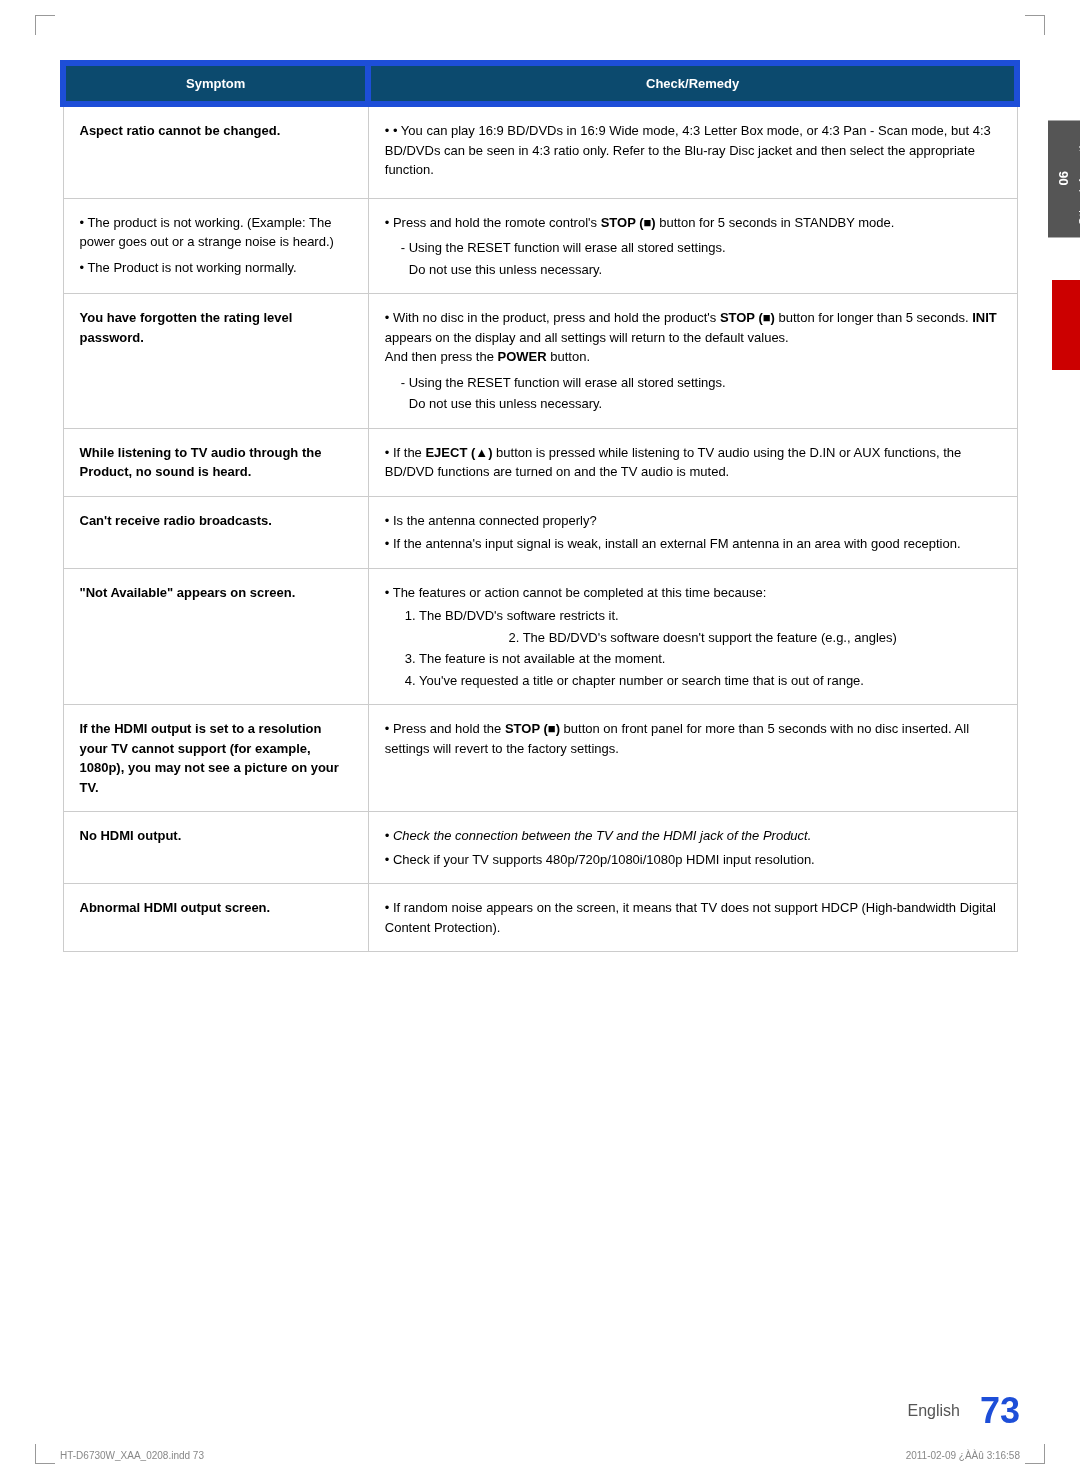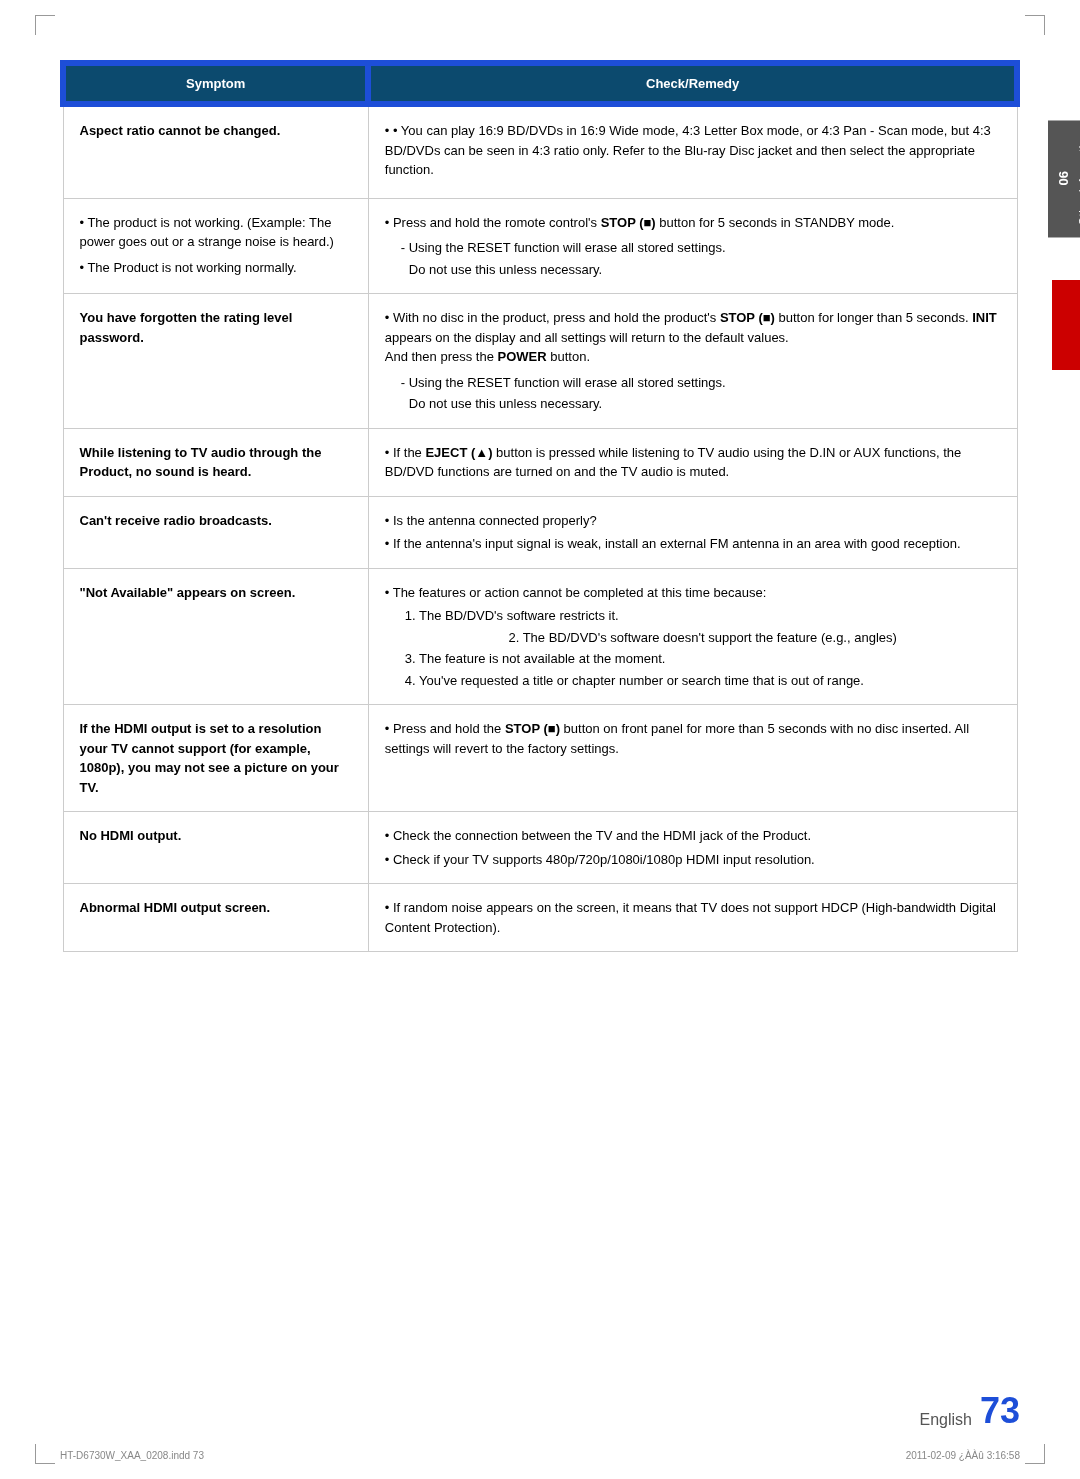--- a/index.html
+++ b/index.html
@@ -238,38 +238,38 @@
         <td class="remedy-col">
           <div>• Press and hold the <strong>STOP (■)</strong> button on front panel for more than 5 seconds with no disc inserted. All settings will revert to the factory settings.</div>
         </td>
       </tr>
 
       <tr>
         <td class="symptom-col">
           <span class="symptom-bold">No HDMI output.</span>
         </td>
         <td class="remedy-col">
-          <div style="margin-bottom:4px;">• Check the connection between the TV and the HDMI jack of the Product.</div>
+          <div style="margin-bottom:4px;font-style:italic;">• Check the connection between the TV and the HDMI jack of the Product.</div>
           <div>• Check if your TV supports 480p/720p/1080i/1080p HDMI input resolution.</div>
         </td>
       </tr>
 
       <tr>
         <td class="symptom-col">
           <span class="symptom-bold">Abnormal HDMI output screen.</span>
         </td>
         <td class="remedy-col">
           <div>• If random noise appears on the screen, it means that TV does not support HDCP (High-bandwidth Digital Content Protection).</div>
         </td>
       </tr>
 
     </tbody>
   </table>
 
-  <div style="position:absolute; bottom:50px; right:60px; display:flex; align-items:flex-end; gap:8px;">
+  <div style="position:absolute; bottom:50px; right:60px; display:flex; align-items:center; gap:20px;">
     <span class="english-text">English</span>
     <span class="page-num">73</span>
   </div>
 
   <div style="position:absolute; bottom:18px; left:60px; right:60px; display:flex; justify-content:space-between; font-size:10px; color:#888;gap:8px;">
     <span>HT-D6730W_XAA_0208.indd   73</span>
     <span>2011-02-09   ¿ÀÀû 3:16:58</span>
   </div>
 
 </div>

